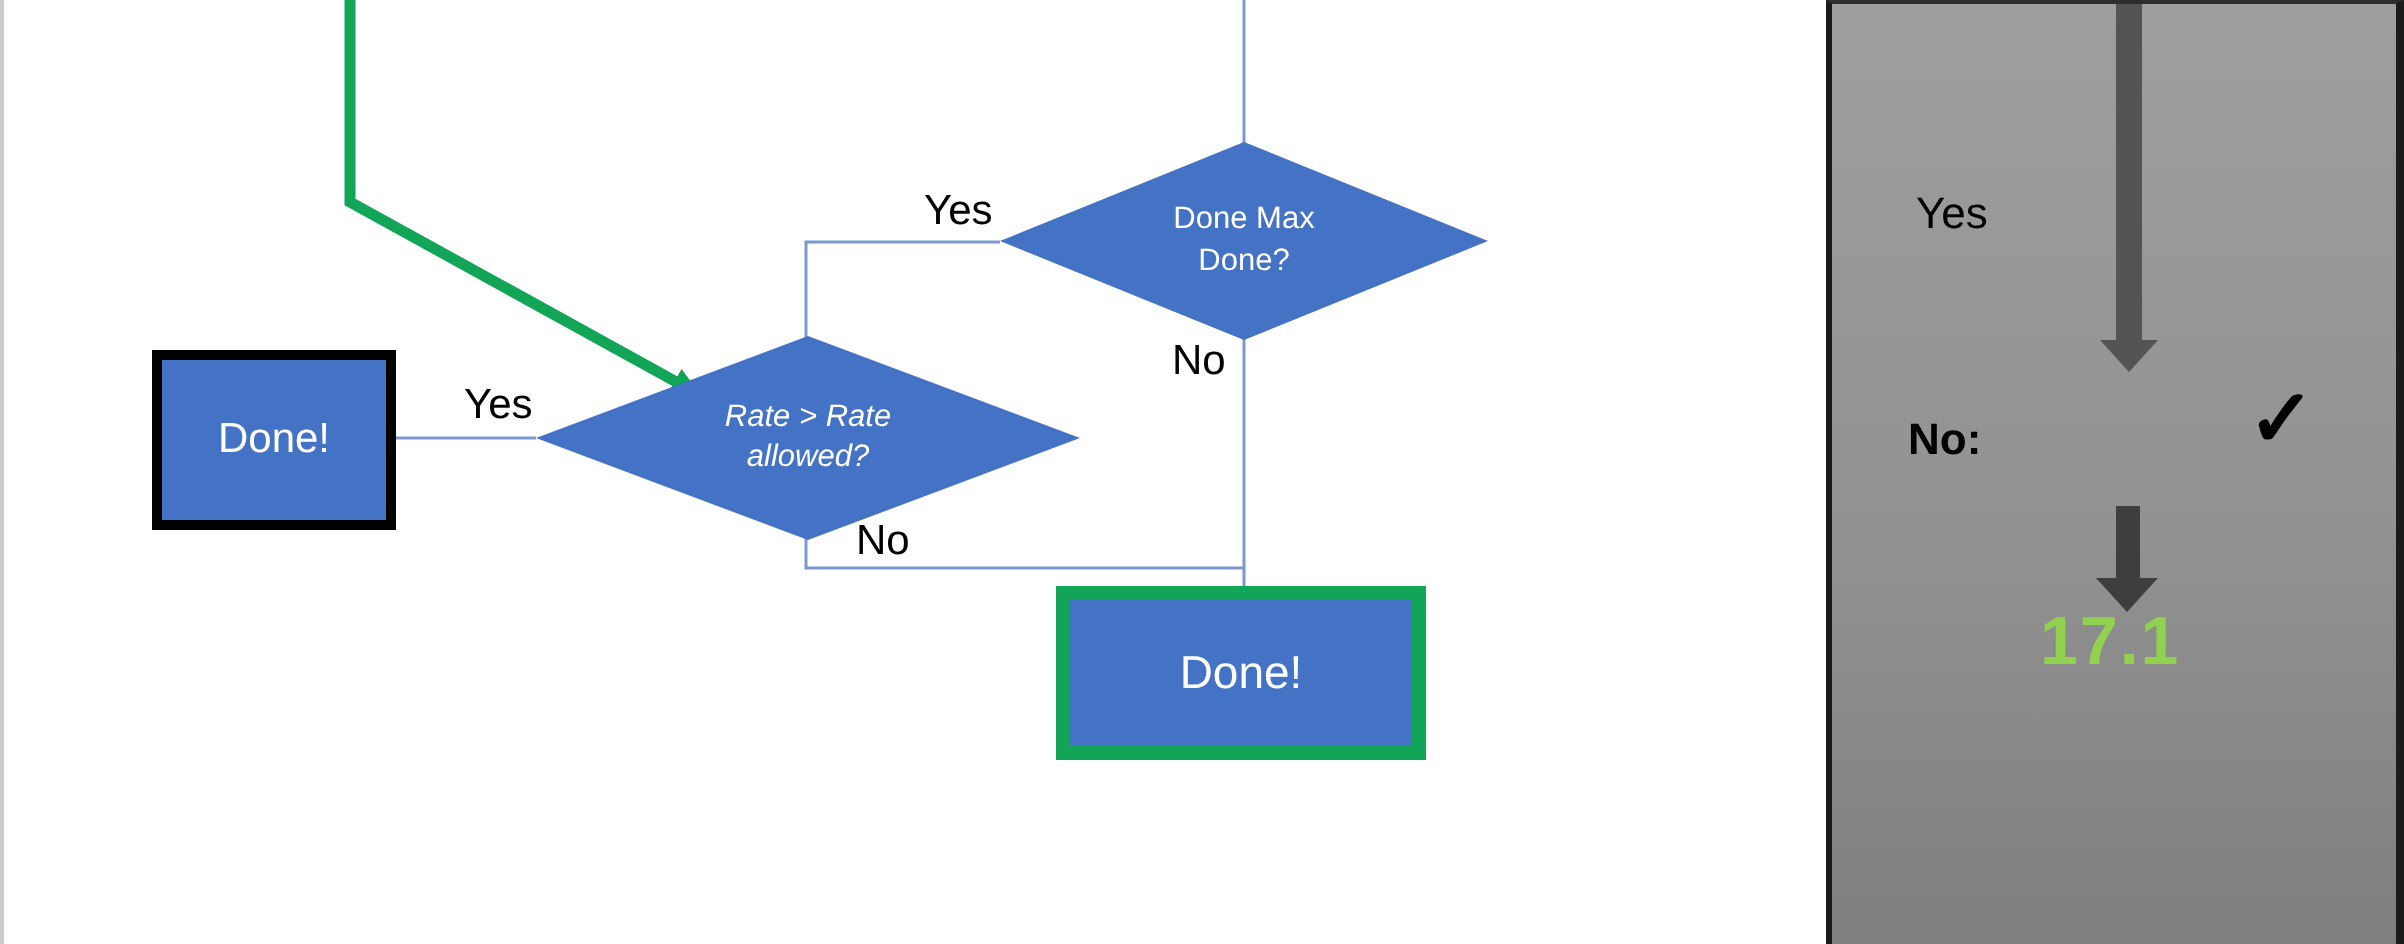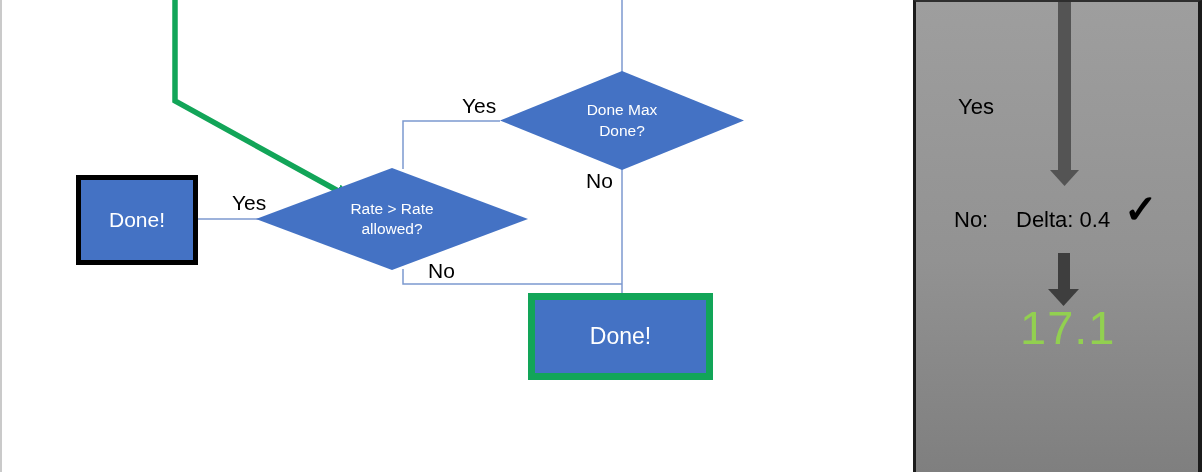--- a/index.html
+++ b/index.html
@@ -37,21 +37,21 @@
     display: flex;
     flex-direction: column;
     align-items: center;
     justify-content: center;
     color: #ffffff;
     font-size: 15.5px;
     line-height: 1.32;
     text-align: center;
   }
   .diamond-check { left: 500px; top: 71px; width: 244px; height: 99px; }
-  .diamond-rate  { left: 256px; top: 168px; width: 272px; height: 102px; }
+  .diamond-rate  { left: 268px; top: 168px; width: 272px; height: 102px; font-style: italic; }
 
   .term-box {
     position: absolute;
     background: var(--node-fill);
     display: flex;
     flex-direction: column;
     align-items: center;
     justify-content: center;
     color: #ffffff;
     text-align: left;
@@ -112,29 +112,29 @@
     background: var(--arrow-darker);
     clip-path: polygon(0 0, 100% 0, 50% 100%);
   }
 
   .panel-text {
     color: #000000;
     font-size: 22px;
     white-space: nowrap;
   }
   .p-yes   { left: 42px;  top: 92px; }
-  .p-no    { left: 38px;  top: 205px; }
+  .p-no    { left: 38px;  top: 205px; font-weight: bold; }
   .p-delta { left: 100px; top: 205px; }
   .p-check {
     left: 208px; top: 184px;
     font-size: 40px; font-weight: 700; color: #000000;
   }
   .p-result {
     left: 104px; top: 302px;
-    font-size: 47px; font-weight: 400;
+    font-size: 34px; font-weight: 700;
     color: var(--result-green);
     line-height: 1;
     letter-spacing: 1px;
   }
 </style>
 </head>
 <body>
 
 <div class="canvas">
 
@@ -177,21 +177,20 @@
   <div class="edge-label lbl-yes2">Yes</div>
   <div class="edge-label lbl-no2">No</div>
 
   <div class="side-panel">
     <div class="arrow-shaft-big"></div>
     <div class="arrow-head-big"></div>
 
     <div class="panel-text p-yes">Yes</div>
 
     <div class="panel-text p-no">No:</div>
-    <div class="panel-text p-delta">Delta: 0.4</div>
     <div class="p-check">✓</div>
 
     <div class="arrow-shaft-small"></div>
     <div class="arrow-head-small"></div>
 
     <div class="p-result">17.1</div>
   </div>
 
 </div>
 

